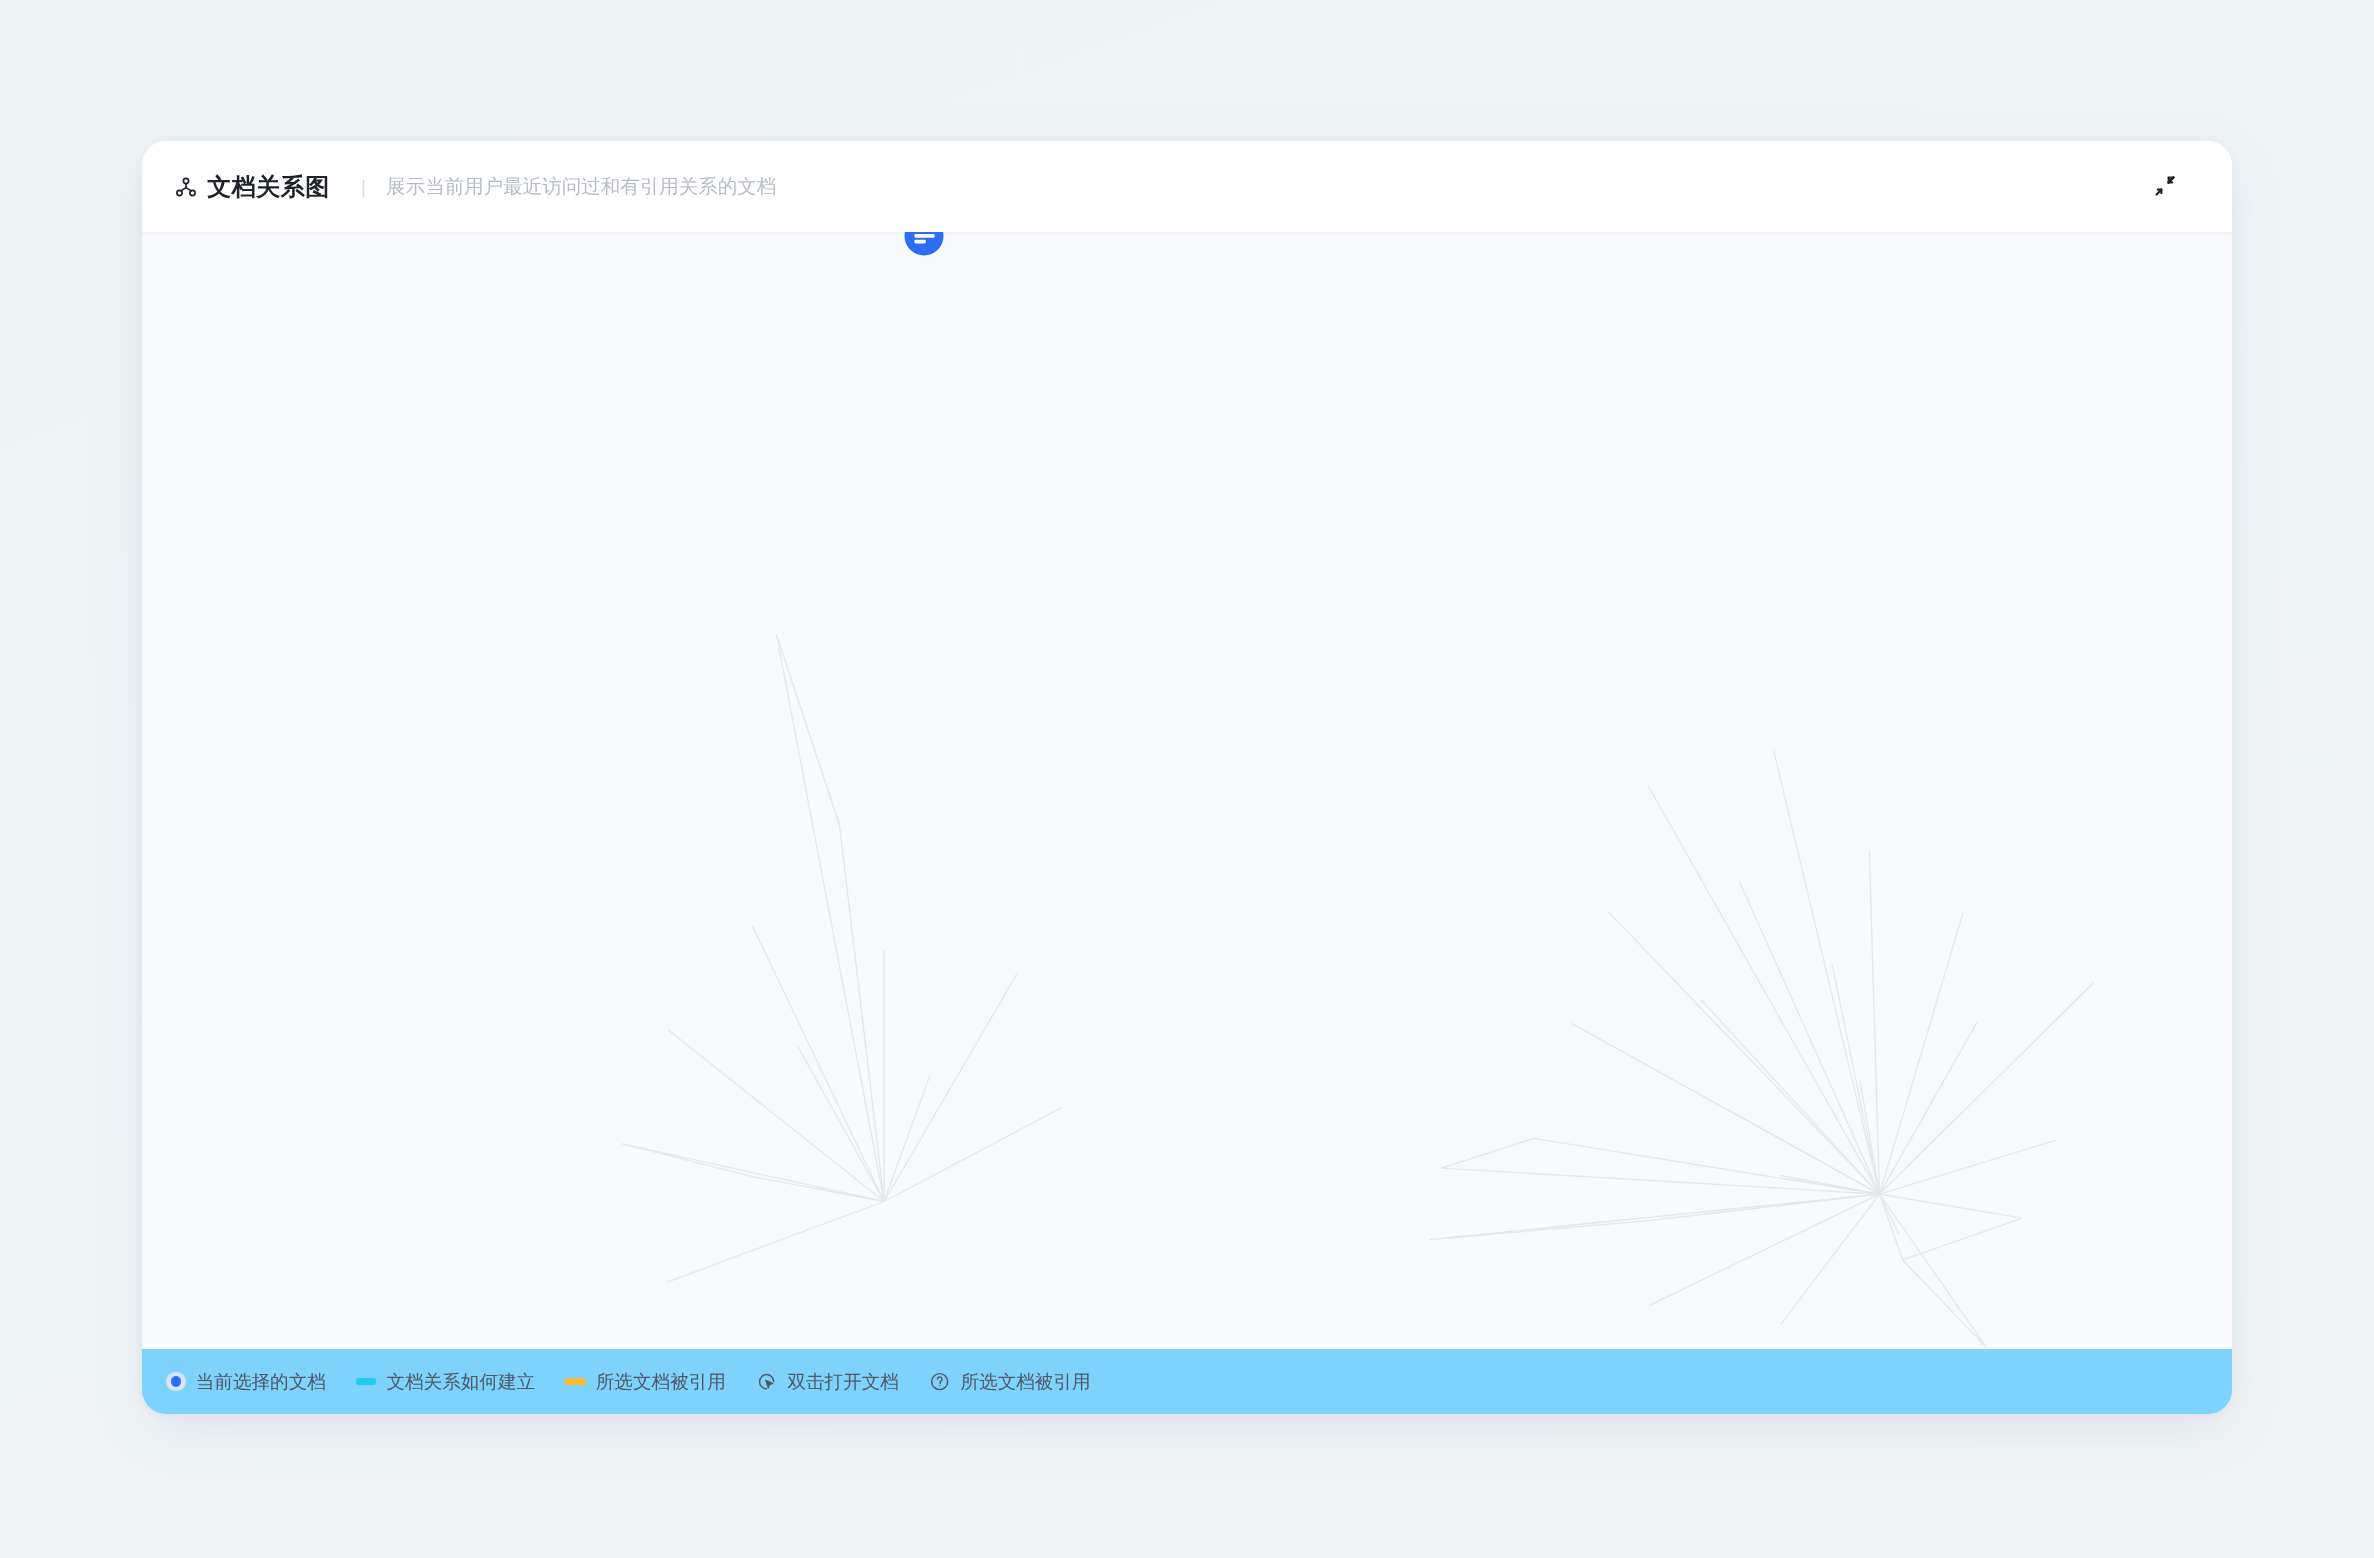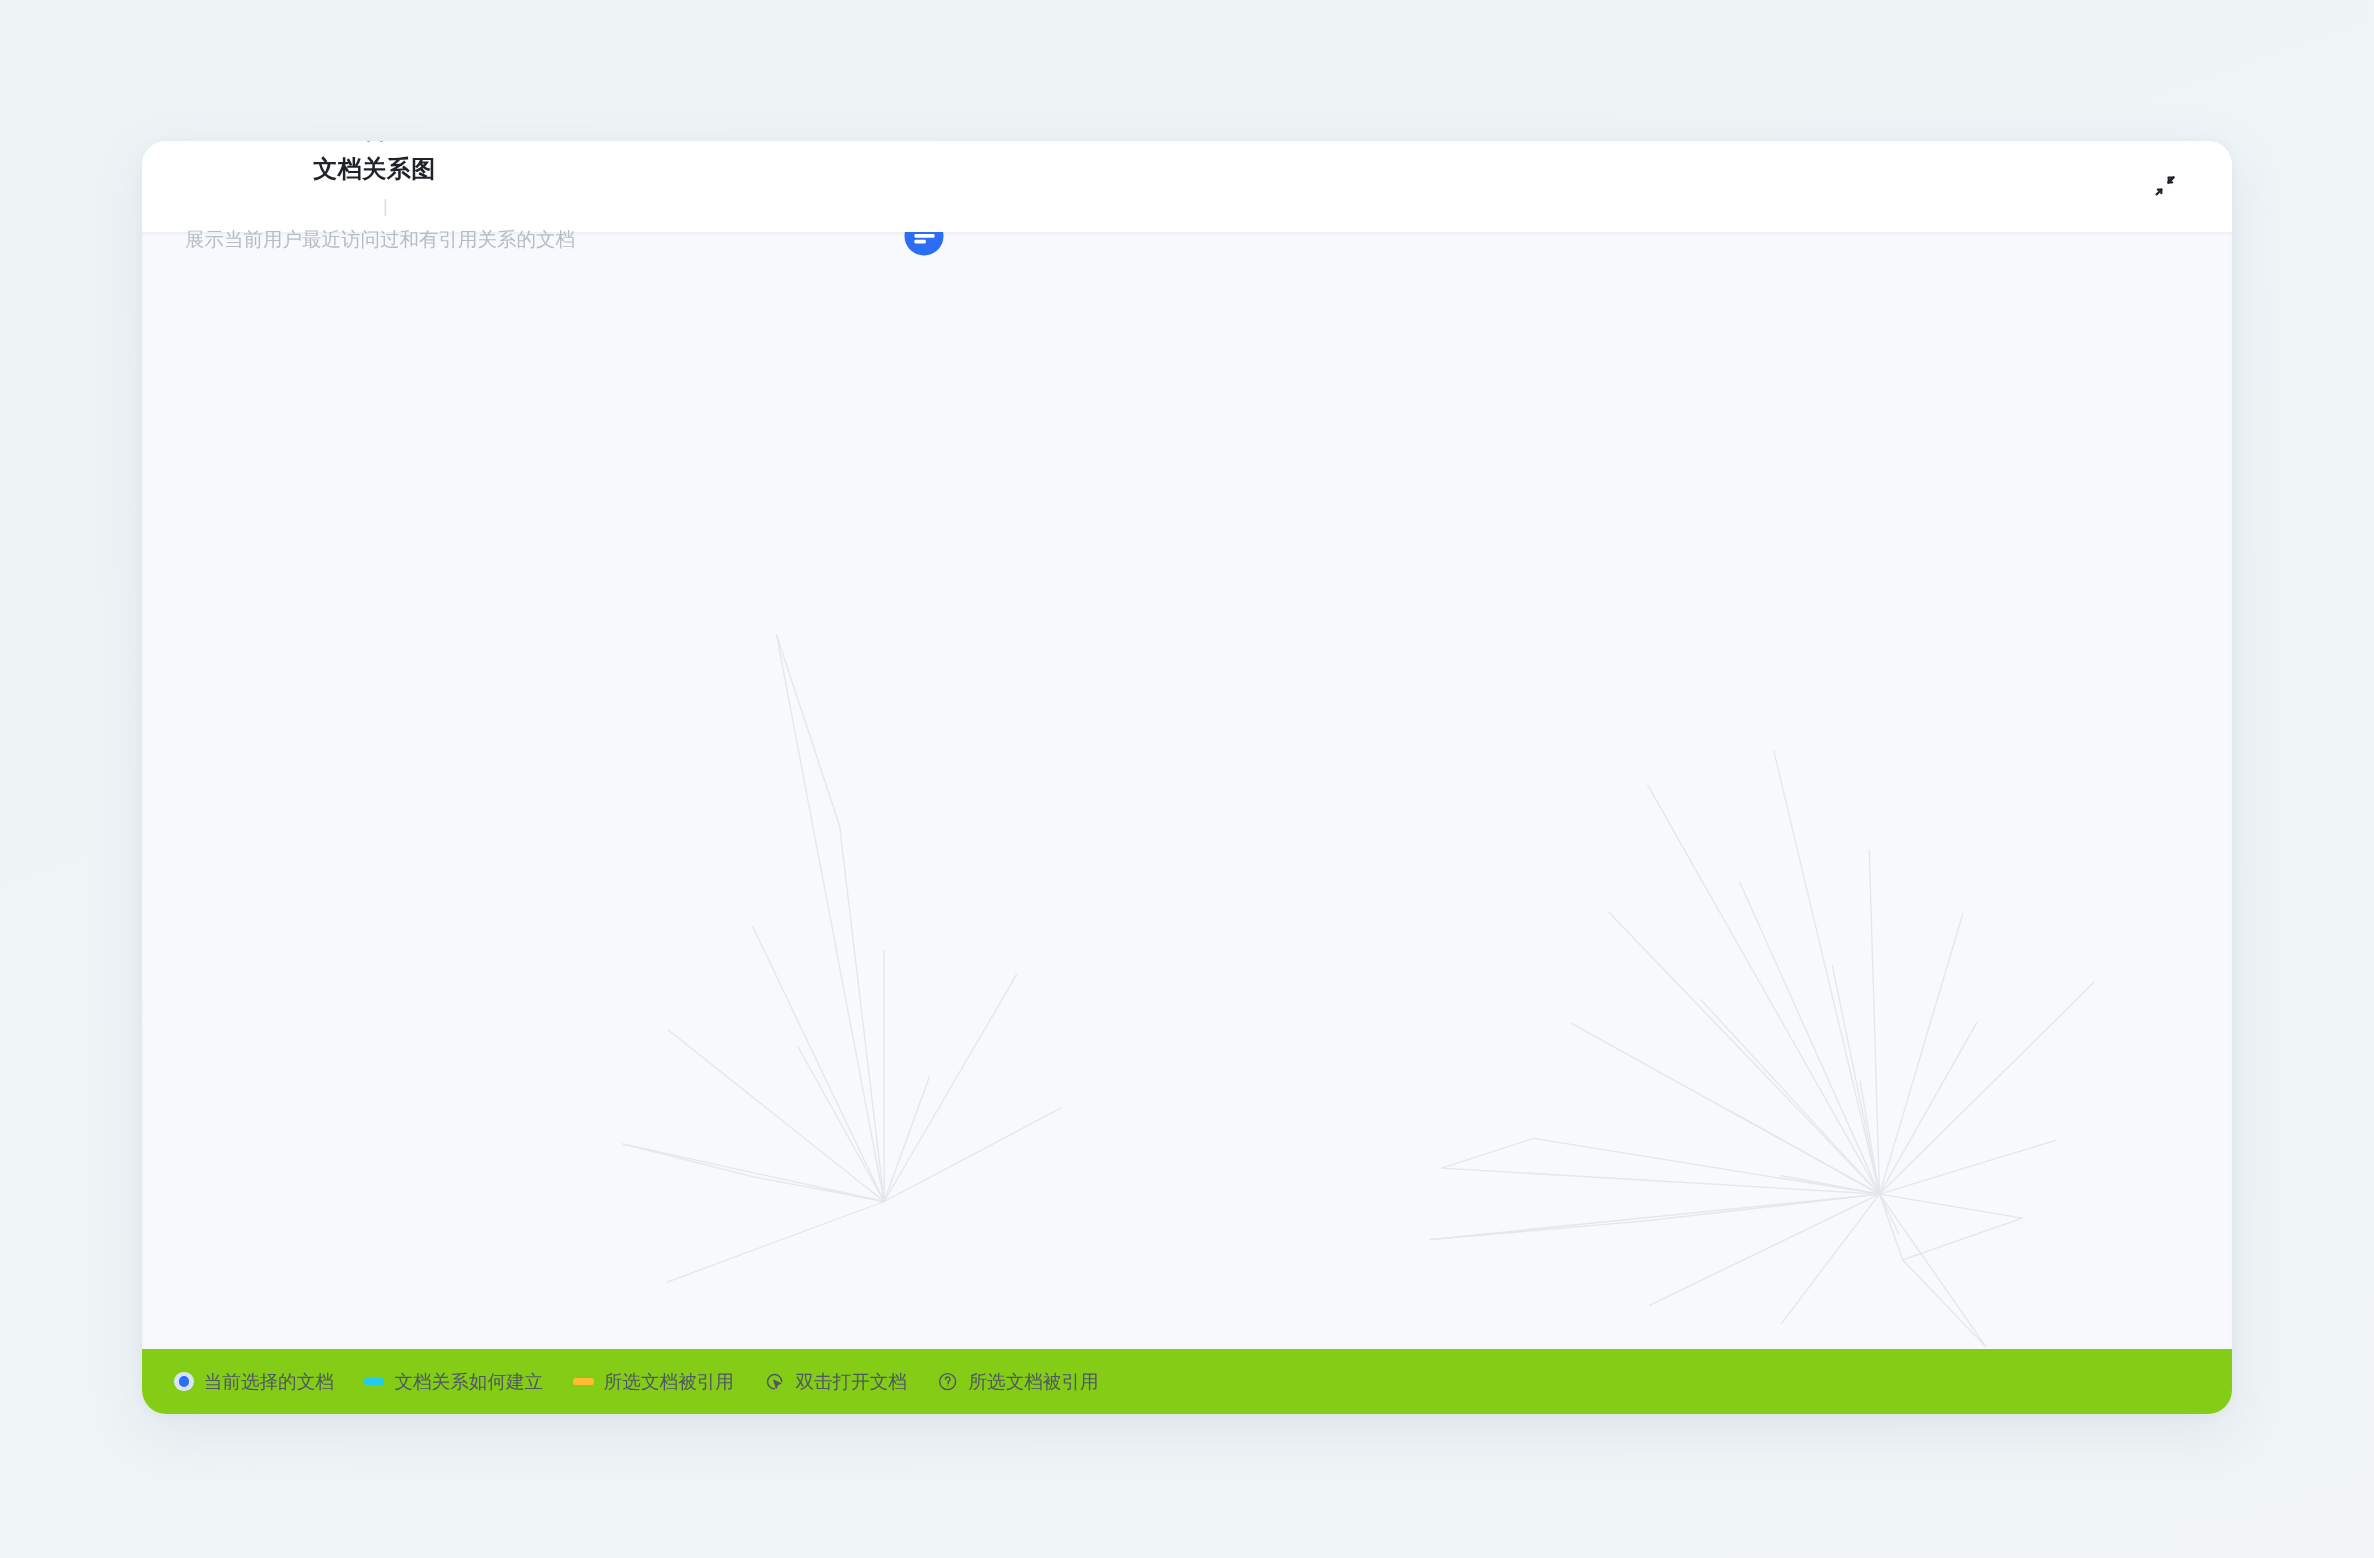--- a/index.html
+++ b/index.html
@@ -36,21 +36,20 @@
     background: #ffffff;
     display: flex;
     align-items: center;
     z-index: 5;
   }
   .hdr-left {
     display: flex;
     align-items: center;
     margin-left: 32px;
     gap: 9.3px;
-    flex-direction: column;
   }
   .graph-icon { width: 24px; height: 24px; display: block; }
   .hdr-title {
     font-size: 24px;
     color: #1f2329;
     font-weight: 600;
     letter-spacing: 0.5px;
     white-space: nowrap;
   }
   .hdr-bang {
@@ -122,24 +121,24 @@
   .node.doc .dot { background: #2b6ef5; }
 
   
   .g-doc { display:block; }
 
   
   .footer {
     position: relative;
     height: 65px;
     flex: 0 0 65px;
-    background: #84cc16;
-    display: flex;
-    align-items: center;
-    padding-left: 32px;
+    background: #7dd3fc;
+    display: flex;
+    align-items: center;
+    padding-left: 24px;
     gap: 0;
     z-index: 5;
   }
   .lg {
     display: flex;
     align-items: center;
     margin-right: 30px;
     font-size: 18.6px;
     color: #4e5766;
     white-space: nowrap;

